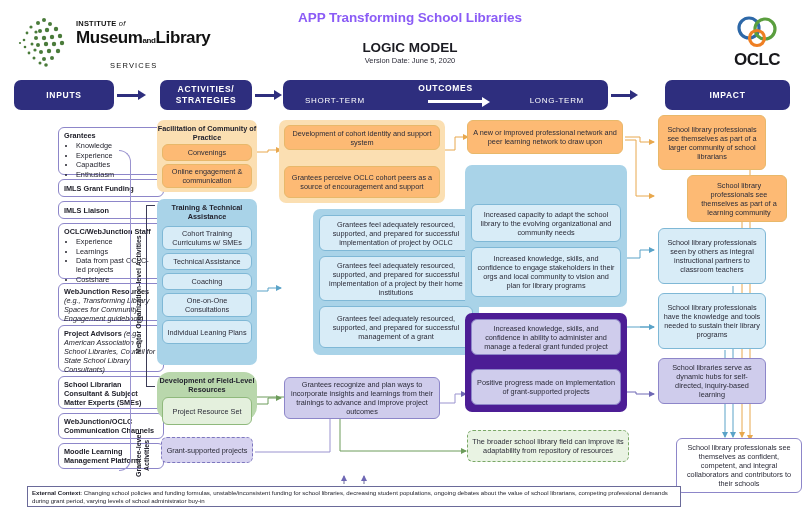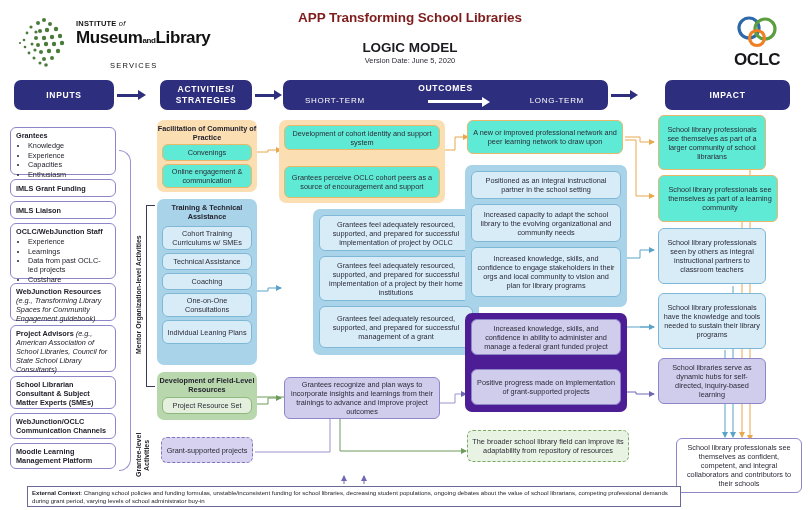--- a/index.html
+++ b/index.html
@@ -9,21 +9,21 @@
     font-family:"Liberation Sans", sans-serif;
     color:#2b2b38;
     overflow:hidden;
     position:relative;
   }
   .stage{position:relative;width:810px;height:510px;}
 
   
   .hdr-title{
     position:absolute;left:230px;top:10px;width:360px;text-align:center;
-    font-size:13.5px;font-weight:bold;letter-spacing:-0.1px;color:#7f1d1d;
+    font-size:13.5px;font-weight:bold;letter-spacing:-0.1px;color:#8b5cf6;
     line-height:15px;
   }
   .hdr-sub{
     position:absolute;left:230px;top:40px;width:360px;text-align:center;
     font-size:13.5px;font-weight:bold;color:#1b1b22;
   }
   .hdr-ver{
     position:absolute;left:230px;top:56px;width:360px;text-align:center;
     font-size:7.5px;color:#2b2b38;
   }
@@ -72,37 +72,37 @@
   
   .bx{
     position:absolute;box-sizing:border-box;
     border-radius:6px;font-size:7.3px;line-height:9px;
     display:flex;align-items:center;justify-content:center;text-align:center;
     padding:2px 4px;
   }
   .bx-left{text-align:left;justify-content:flex-start;align-items:flex-start;padding:3px 5px;}
 
   
-  .in{background:#ffffff;border:1px solid #8d86c9;color:#22222c;font-weight:bold;}
+  .in{background:#ffffff;border:1px solid #8d86c9;color:#22222c;font-weight:bold;margin-left:48px;}
   .in ul{margin:1px 0 0 0;padding-left:12px;}
   .in li{font-weight:normal;margin-bottom:.5px;}
   .ital{font-style:italic;font-weight:normal;}
 
   
   .grp{position:absolute;box-sizing:border-box;border-radius:7px;}
   .grp-orange{background:#fbdfb2;}
   .grp-blue{background:#a9d3e8;}
   .grp-green{background:#b9d7ac;}
   .grp-purple{background:#4c1d95;}
   .grp-title{
     position:absolute;left:0;top:4px;width:100%;text-align:center;
     font-size:7.3px;font-weight:bold;line-height:9px;color:#23232e;
   }
 
-  .c-orange{background:#5eead4;border:1px solid #e8b86a;color:#2b2b38;}
+  .c-orange{background:#fdba74;border:1px solid #e8b86a;color:#2b2b38;}
   .c-blue  {background:#d8ecf7;border:1px solid #7fb8d6;color:#2b2b38;}
   .c-green {background:#e4f0dd;border:1px solid #8fb97c;color:#2b2b38;}
   .c-purple{background:#cfccec;border:1px solid #8d86c9;color:#2b2b38;}
   .c-green-dash{background:#e9f3e3;border:1px dashed #7aa867;color:#2b2b38;}
   .c-purple-dash{background:#d6d2ef;border:1px dashed #7d76bf;color:#2b2b38;}
 
   
   .vlab{
     position:absolute;font-size:7px;font-weight:bold;color:#23232e;
     writing-mode:vertical-rl;transform:rotate(180deg);
@@ -311,57 +311,56 @@
 
   <div class="grp grp-blue" style="left:157px;top:199px;width:100px;height:166px;">
     <div class="grp-title">Training &amp; Technical Assistance</div>
     <div class="bx c-blue" style="left:5px;top:27px;width:90px;height:24px;">Cohort Training Curriculums  w/ SMEs</div>
     <div class="bx c-blue" style="left:5px;top:54px;width:90px;height:17px;">Technical Assistance</div>
     <div class="bx c-blue" style="left:5px;top:74px;width:90px;height:17px;">Coaching</div>
     <div class="bx c-blue" style="left:5px;top:94px;width:90px;height:24px;">One-on-One Consultations</div>
     <div class="bx c-blue" style="left:5px;top:121px;width:90px;height:24px;">Individual Leaning Plans</div>
   </div>
 
-  <div class="grp grp-green" style="left:157px;top:372px;width:100px;height:48px;">
+  <div class="grp grp-green" style="left:157px;top:372px;width:100px;height:48px;border-radius:13px;">
     <div class="grp-title">Development of Field-Level Resources</div>
-    <div class="bx c-green" style="left:5px;top:25px;width:90px;height:17px;">Project Resource Set</div>
+    <div class="bx c-green" style="left:5px;top:25px;width:90px;height:28px;">Project Resource Set</div>
   </div>
 
   <div class="bx c-purple-dash" style="left:161px;top:437px;width:92px;height:26px;">Grant-supported projects</div>
 
   <div class="grp grp-orange" style="left:279px;top:120px;width:166px;height:83px;">
     <div class="bx c-orange" style="left:5px;top:5px;width:156px;height:25px;">Development of cohort identity and support system</div>
     <div class="bx c-orange" style="left:5px;top:46px;width:156px;height:32px;">Grantees perceive OCLC cohort peers as a source of encouragement and support</div>
   </div>
 
   <div class="grp grp-blue" style="left:279px;top:209px;width:166px;height:146px;margin-left:34px;">
     <div class="bx c-blue" style="left:6px;top:6px;width:154px;height:36px;">Grantees feel adequately resourced, supported, and prepared for successful implementation of project by OCLC</div>
     <div class="bx c-blue" style="left:6px;top:47px;width:154px;height:45px;">Grantees feel adequately resourced, supported, and prepared for successful implementation of a project by their home institutions</div>
     <div class="bx c-blue" style="left:6px;top:97px;width:154px;height:42px;">Grantees feel adequately resourced, supported, and prepared for successful management of a grant</div>
   </div>
 
   <div class="bx c-purple" style="left:284px;top:377px;width:156px;height:42px;">Grantees recognize and plan ways to incorporate insights and learnings from their trainings to advance and improve project outcomes</div>
 
   <div class="bx c-orange" style="left:467px;top:120px;width:156px;height:34px;">A new or improved professional network and peer learning network to draw upon</div>
 
   <div class="grp grp-blue" style="left:465px;top:165px;width:162px;height:142px;">
-    <div class="bx c-blue" style="left:6px;top:6px;width:150px;height:28px;">Positioned as an integral instructional partner in the school setting</div>
     <div class="bx c-blue" style="left:6px;top:39px;width:150px;height:38px;">Increased capacity to adapt the school library to the evolving organizational and community needs</div>
     <div class="bx c-blue" style="left:6px;top:82px;width:150px;height:50px;">Increased knowledge, skills, and confidence to engage stakeholders in their orgs and local community to vision and plan for library programs</div>
   </div>
 
   <div class="grp grp-purple" style="left:465px;top:313px;width:162px;height:99px;">
     <div class="bx c-purple" style="left:6px;top:6px;width:150px;height:36px;">Increased knowledge, skills, and confidence in ability to administer and manage a federal grant funded project</div>
     <div class="bx c-purple" style="left:6px;top:56px;width:150px;height:36px;">Positive progress made on implementation of grant-supported projects</div>
   </div>
 
   <div class="bx c-green-dash" style="left:467px;top:430px;width:162px;height:32px;">The broader school library field can improve its adaptability from repository of resources</div>
 
   <div class="bx c-orange" style="left:658px;top:115px;width:108px;height:55px;">School library professionals see themselves as part of a larger community of school librarians</div>
-  <div class="bx c-orange" style="left:658px;top:175px;width:120px;height:47px;padding-left:8px;">School library professionals see themselves as part of a learning community</div>
+  <div class="bx c-orange" style="left:687px;top:175px;width:100px;height:47px;padding-left:8px;">School library professionals see themselves as part of a learning community</div>
   <div class="bx c-blue" style="left:658px;top:228px;width:108px;height:56px;">School library professionals seen by others as integral instructional partners to classroom teachers</div>
   <div class="bx c-blue" style="left:658px;top:293px;width:108px;height:56px;">School library professionals have the knowledge and tools needed to sustain their library programs</div>
   <div class="bx c-purple" style="left:658px;top:358px;width:108px;height:46px;">School libraries serve as dynamic hubs for self-directed, inquiry-based learning</div>
   <div class="bx" style="left:676px;top:438px;width:126px;height:55px;background:#fff;border:1px solid #8d86c9;">School library professionals see themselves as confident, competent, and integral collaborators and contributors to their schools</div>
 
   <div class="footer">
     <b>External Context</b><span>: Changing school policies and funding formulas, unstable/inconsistent funding for school libraries, decreasing student populations, ongoing debates about the value of school librarians, competing professional demands during grant period, varying levels of school administrator buy-in</span>
   </div>
 
 </div>

